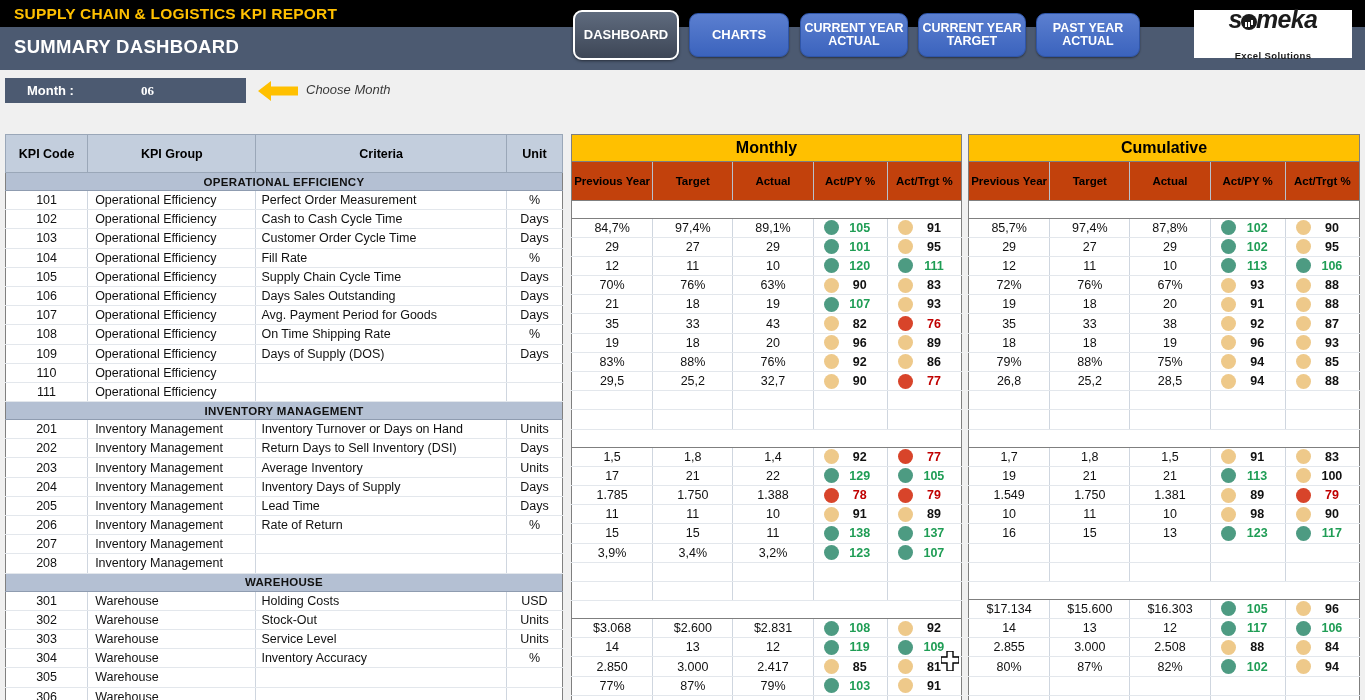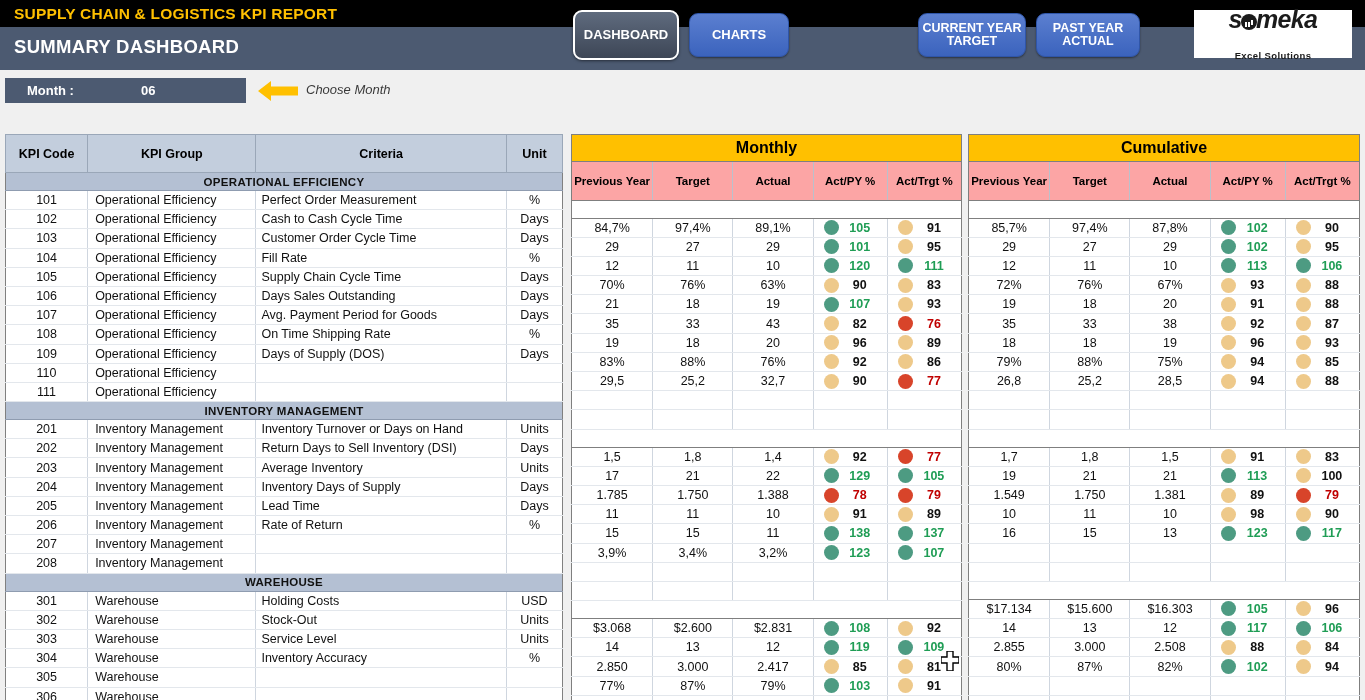--- a/index.html
+++ b/index.html
@@ -103,21 +103,21 @@
     width: 241px; height: 25px;
     background: #4c5a71;
     display: flex; align-items: center;
   }
   .month-label {
     color: #ffffff; font-size: 13px; font-weight: bold;
     margin-left: 22px;
   }
   .month-value {
     color: #ffffff; font-size: 13px; font-weight: bold;
-    position: absolute; left: 136px;
+    position: absolute; left: 136px; font-family: Liberation Serif, serif;
   }
   .arrow-wrap { position: absolute; left: 258px; top: 10px; width: 40px; height: 22px; }
   .choose-month {
     position: absolute; left: 306px; top: 12px;
     font-size: 13px; font-style: italic; color: #3a3a3a;
   }
 
   
   .main { position: relative; width: 1365px; height: 584px; background: #f0f0f0; }
 
@@ -156,21 +156,21 @@
 
   
   .mpanel-head {
     height: 28px; background: #ffc000;
     border: 1px solid #7f7f7f;
     display: flex; align-items: center; justify-content: center;
     font-size: 16px; font-weight: bold; color: #000;
   }
   .mtable { background: #ffffff; border: 1px solid #7f7f7f; border-top: none; }
   .mtable th {
-    background: #fca5a5; color: #000; font-size: 11.5px; font-weight: bold;
+    background: #c2410c; color: #000; font-size: 11.5px; font-weight: bold;
     height: 38px; line-height: 1.05;
     border-right: 1px solid #b9c1cc;
     border-bottom: 1px solid #7f7f7f;
   }
   .mtable th:last-child { border-right: none; }
   .mtable td {
     height: 19.2px; font-size: 12.5px; color: #111; text-align: center;
     border-right: 1px solid #cfd6df;
     border-bottom: 1px solid #e3e7ec;
     white-space: nowrap;
@@ -210,20 +210,21 @@
 
 <div class="topbar">
   <div class="black-strip"></div>
   <div class="slate-strip"></div>
 
   <div class="report-title">SUPPLY CHAIN &amp; LOGISTICS KPI REPORT</div>
   <div class="summary-title">SUMMARY DASHBOARD</div>
 
   <div class="navbtn active" id="nav-dashboard">DASHBOARD</div>
   <div class="navbtn plain" id="nav-charts">CHARTS</div>
+  <div class="navbtn plain" id="nav-cya">CURRENT YEAR ACTUAL</div>
   <div class="navbtn plain" id="nav-cyt">CURRENT YEAR TARGET</div>
   <div class="navbtn plain" id="nav-pya">PAST YEAR ACTUAL</div>
 
   <div class="logo-box">
     <div class="logo-main">s<span class="logo-dot"></span>meka</div>
     <div class="logo-sub">Excel Solutions</div>
   </div>
 </div>
 
 <div class="monthrow">

